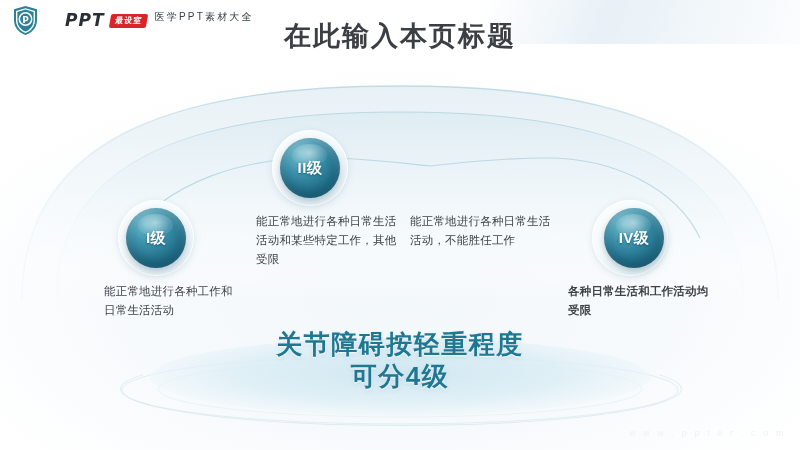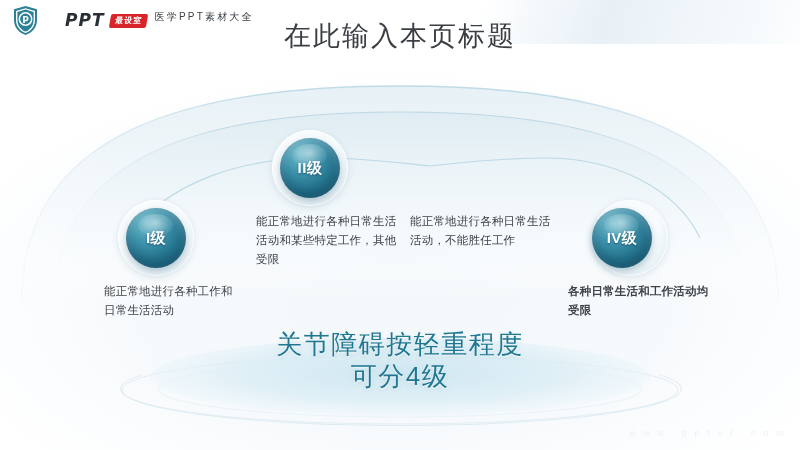--- a/index.html
+++ b/index.html
@@ -38,21 +38,21 @@
     white-space:nowrap;
   }
   .logo-sub{
     font-size:10px;color:#3b4248;letter-spacing:2.2px;line-height:1;
     white-space:nowrap;
   }
 
   
   #page-title{
     position:absolute;left:0;top:18px;width:800px;text-align:center;
-    font-size:27px;font-weight:normal;color:#3b3f44;letter-spacing:2px;
+    font-size:27px;font-weight:bold;color:#3b3f44;letter-spacing:2px;
     text-shadow:0 1px 1px rgba(255,255,255,.9);
   }
 
   
   #dome{position:absolute;left:0;top:0;width:800px;height:450px;pointer-events:none;}
 
   
   .node{position:absolute;}
   .halo{
     position:absolute;left:0;top:0;border-radius:50%;
@@ -91,21 +91,21 @@
     background:radial-gradient(ellipse at 50% 45%, rgba(205,230,240,.92) 0%, rgba(218,237,245,.80) 45%, rgba(238,247,251,.45) 72%, rgba(255,255,255,0) 100%);
   }
   #platform-ring{
     position:absolute;left:120px;top:352px;width:560px;height:72px;
     border-radius:50%;
     border:1px solid rgba(198,222,233,.55);
     border-top-color:rgba(255,255,255,0);
   }
   #headline{
     position:absolute;left:0;top:328px;width:800px;text-align:center;
-    font-size:26px;font-weight:normal;color:#1f7791;line-height:32px;
+    font-size:26px;font-weight:bold;color:#1f7791;line-height:32px;
     letter-spacing:1.5px;
     text-shadow:0 1px 2px rgba(255,255,255,.95), 0 2px 4px rgba(160,195,210,.45);
   }
   #headline .l2{display:block;}
 
   
   #watermark{
     position:absolute;right:14px;bottom:12px;
     font-size:9px;color:#eef2f4;letter-spacing:2.6px;
   }
@@ -196,21 +196,21 @@
       <span class="gloss"></span>
       <span class="ball-label">II级</span>
     </div>
   </div>
   <div class="desc" style="left:256px;top:212px;width:148px;">能正常地进行各种日常生活活动和某些特定工作，其他受限</div>
 
   <div class="desc" style="left:410px;top:212px;width:148px;">能正常地进行各种日常生活活动，不能胜任工作</div>
 
   <div class="node" style="left:592px;top:200px;width:76px;height:76px;">
     <div class="halo" style="width:76px;height:76px;"></div>
-    <div class="ball" style="left:0;top:8px;width:60px;height:60px;text-align:center;">
+    <div class="ball" style="left:12px;top:8px;width:60px;height:60px;text-align:center;">
       <span class="gloss"></span>
       <span class="ball-label">IV级</span>
     </div>
   </div>
   <div class="desc" style="left:568px;top:282px;width:148px;font-weight:bold;">各种日常生活和工作活动均受限</div>
 
   <div id="platform"></div>
   <div id="platform-ring"></div>
   <div id="headline">
     <span>关节障碍按轻重程度</span>

